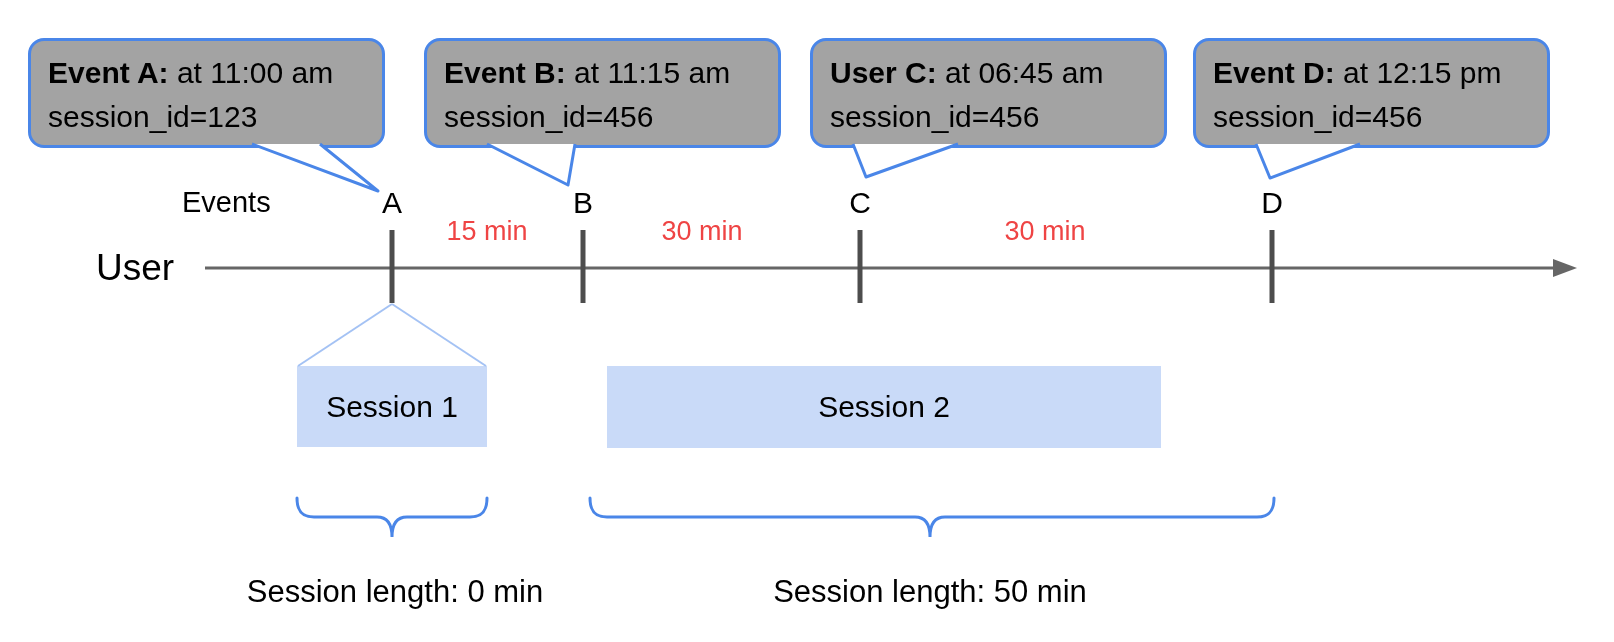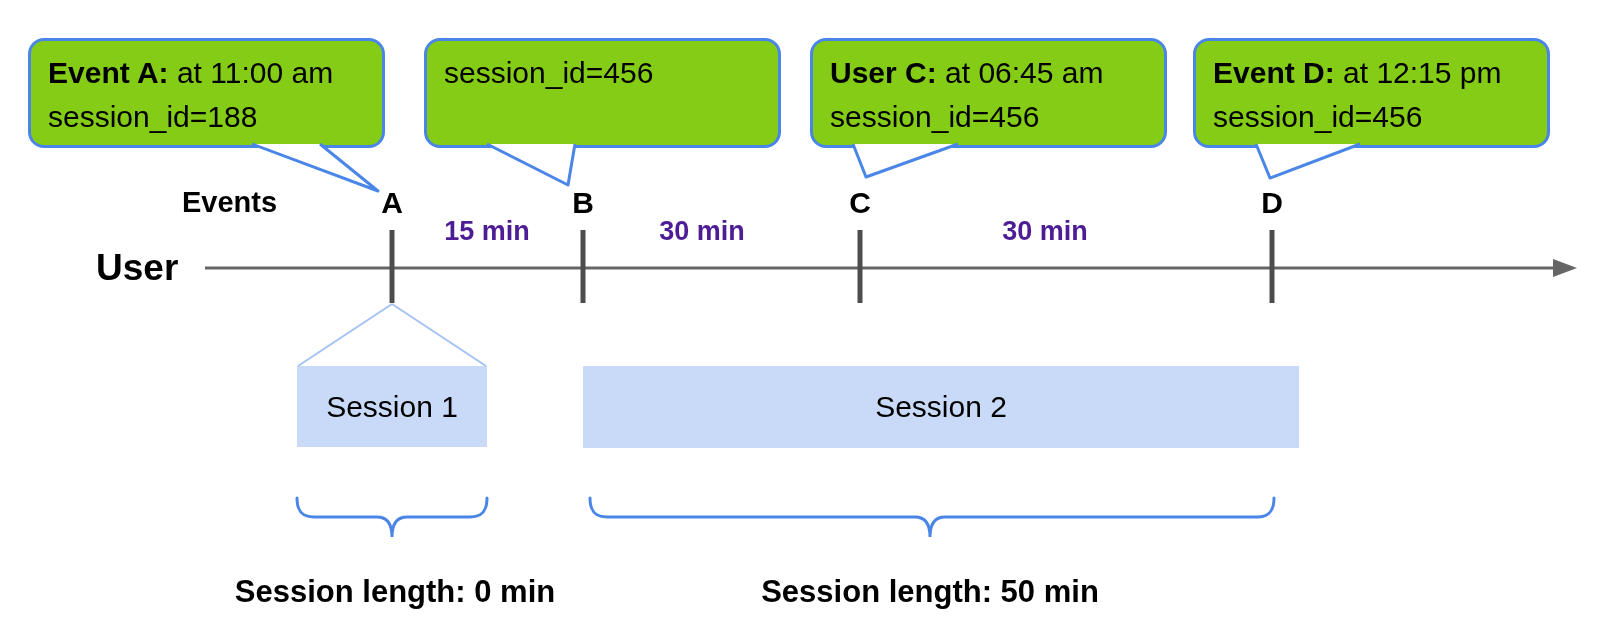--- a/index.html
+++ b/index.html
@@ -3,51 +3,52 @@
 <meta charset="utf-8">
 <style>
   html,body{margin:0;padding:0;background:#fff;}
   .canvas{
     position:relative;width:1614px;height:642px;background:#ffffff;overflow:hidden;
     font-family:"Liberation Sans", sans-serif;color:#000;
   }
   
   .bubble{
     position:absolute;top:38px;height:110px;width:357px;box-sizing:border-box;
-    border:3px solid #4a86e8;border-radius:16px;background:#84cc16;
+    border:3px solid #4a86e8;border-radius:16px;background:#a3a3a3;
     padding:10px 8px 0 17px;font-size:30px;line-height:44px;z-index:1;
   }
   .bubble b{font-weight:bold;}
   
-  .lbl{position:absolute;white-space:nowrap;font-weight:bold;}
+  .lbl{position:absolute;white-space:nowrap;}
   .user-label{left:96px;top:247px;font-size:37px;}
   .events-label{left:182px;top:186px;font-size:29px;}
   .tick-letter{top:186px;font-size:30px;transform:translateX(-50%);}
-  .interval{top:216px;font-size:27px;transform:translateX(-50%);color:#4c1d95;}
+  .interval{top:216px;font-size:27px;transform:translateX(-50%);color:#ef4444;}
   
   .session-box{
     position:absolute;top:366px;background:#c9daf8;display:flex;
     align-items:center;justify-content:center;font-size:30px;z-index:1;
   }
   .s1{left:297px;width:190px;height:81px;}
-  .s2{left:583px;width:716px;height:82px;}
+  .s2{left:607px;width:554px;height:82px;}
   .session-length{top:574px;font-size:31px;transform:translateX(-50%);}
   
   .overlay{position:absolute;left:0;top:0;z-index:5;pointer-events:none;}
 </style>
 </head>
 <body>
 
 <div class="canvas">
 
   <div class="bubble" style="left:28px;">
     <div><b>Event A:</b><span> at 11:00 am</span></div>
-    <div>session_id=188</div>
+    <div>session_id=123</div>
   </div>
   <div class="bubble" style="left:424px;">
+    <div><b>Event B:</b><span> at 11:15 am</span></div>
     <div>session_id=456</div>
   </div>
   <div class="bubble" style="left:810px;">
     <div><b>User C:</b><span> at 06:45 am</span></div>
     <div>session_id=456</div>
   </div>
   <div class="bubble" style="left:1193px;">
     <div><b>Event D:</b><span> at 12:15 pm</span></div>
     <div>session_id=456</div>
   </div>

